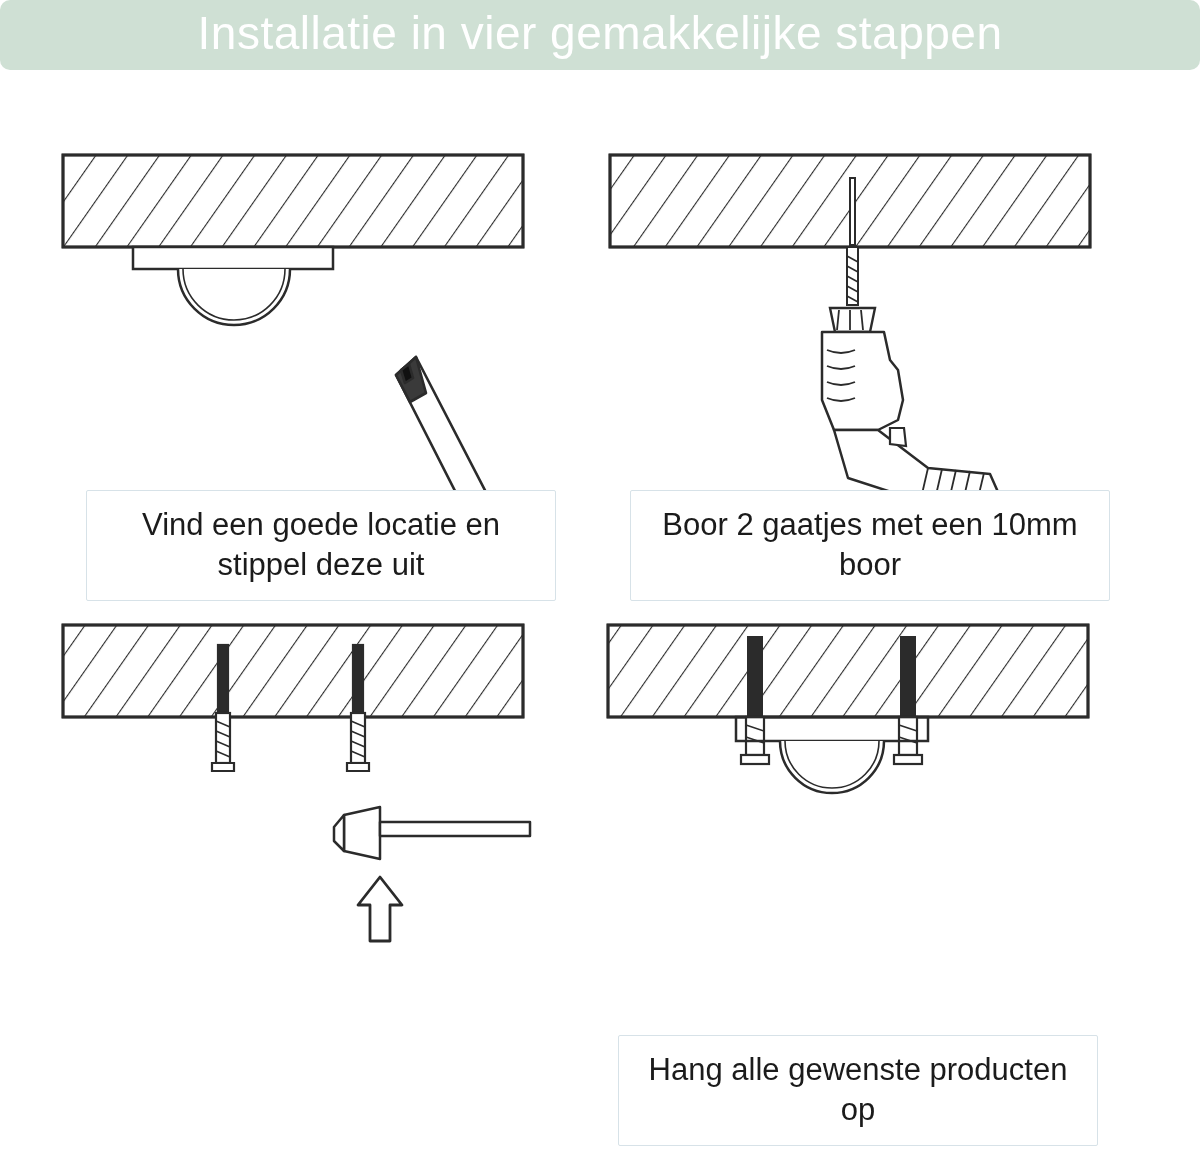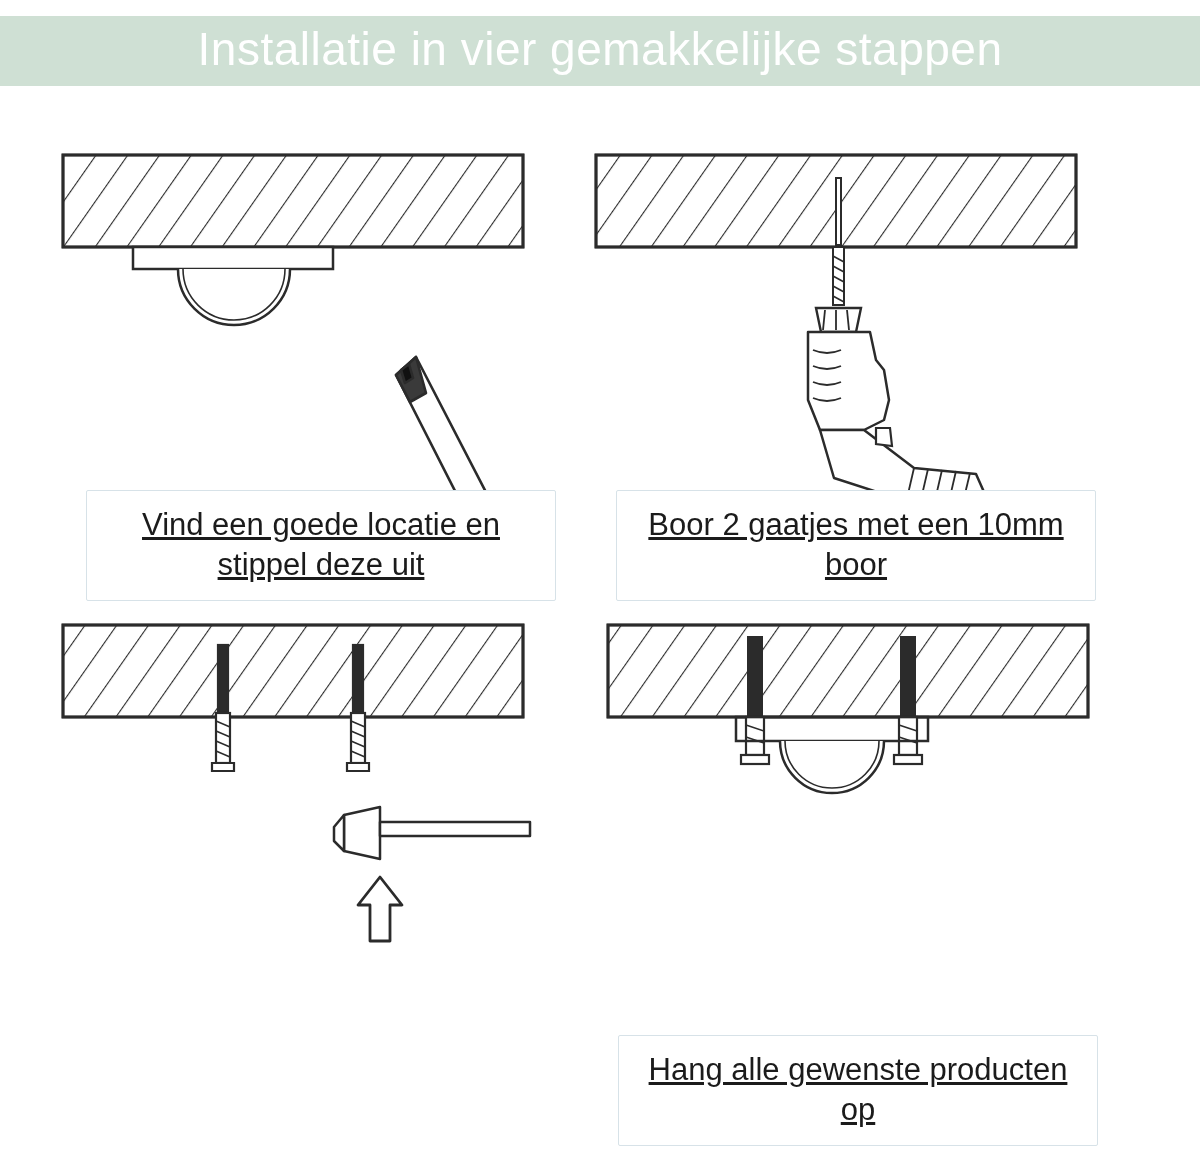--- a/index.html
+++ b/index.html
@@ -11,28 +11,29 @@
     width: 1200px;
     height: 1161px;
     font-family: "Liberation Sans", sans-serif;
     overflow: hidden;
     position: relative;
   }
 
   .header-band {
     position: absolute;
     left: 0;
-    top: 16px;
+    top: 0;
     width: 1200px;
     height: 70px;
     background: #cfe0d4;
     display: flex;
     align-items: center;
     justify-content: center;
     box-sizing: border-box;
+    border-radius: 10px;
   }
   .header-title {
     color: #ffffff;
     font-size: 46px;
     font-weight: 400;
     letter-spacing: 0.5px;
     white-space: nowrap;
     line-height: 1;
     margin-top: -4px;
   }
@@ -45,21 +46,21 @@
     height: 1091px;
   }
 
   .cell {
     position: absolute;
     width: 548px;
     height: 545px;
     box-sizing: border-box;
   }
   .cell.c-tl { left: 28px;  top: 0px; }
-  .cell.c-tr { left: 584px; top: 0px; }
+  .cell.c-tr { left: 598px; top: 0px; }
   .cell.c-bl { left: 28px;  top: 545px; }
   .cell.c-br { left: 596px; top: 545px; }
 
   .art {
     position: absolute;
     left: 0;
     top: 0;
     width: 548px;
     height: 420px;
   }
@@ -71,21 +72,20 @@
     width: 470px;
     box-sizing: border-box;
     border: 1px solid #d7e2e8;
     background: #ffffff;
     color: #1b1b1b;
     font-size: 31px;
     line-height: 1.28;
     text-align: center;
     padding: 14px 10px 16px 10px;
     border-radius: 2px;
-    text-decoration: underline;
   }
 
   
   .c-tl .caption { left: 58px; top: 420px; }
   .c-tr .caption { left: 32px; top: 420px; width: 480px; }
   .c-bl .caption { left: 58px; top: 444px; }
   .c-br .caption { left: 22px; top: 420px; width: 480px; }
 </style>
 </head>
 <body>

